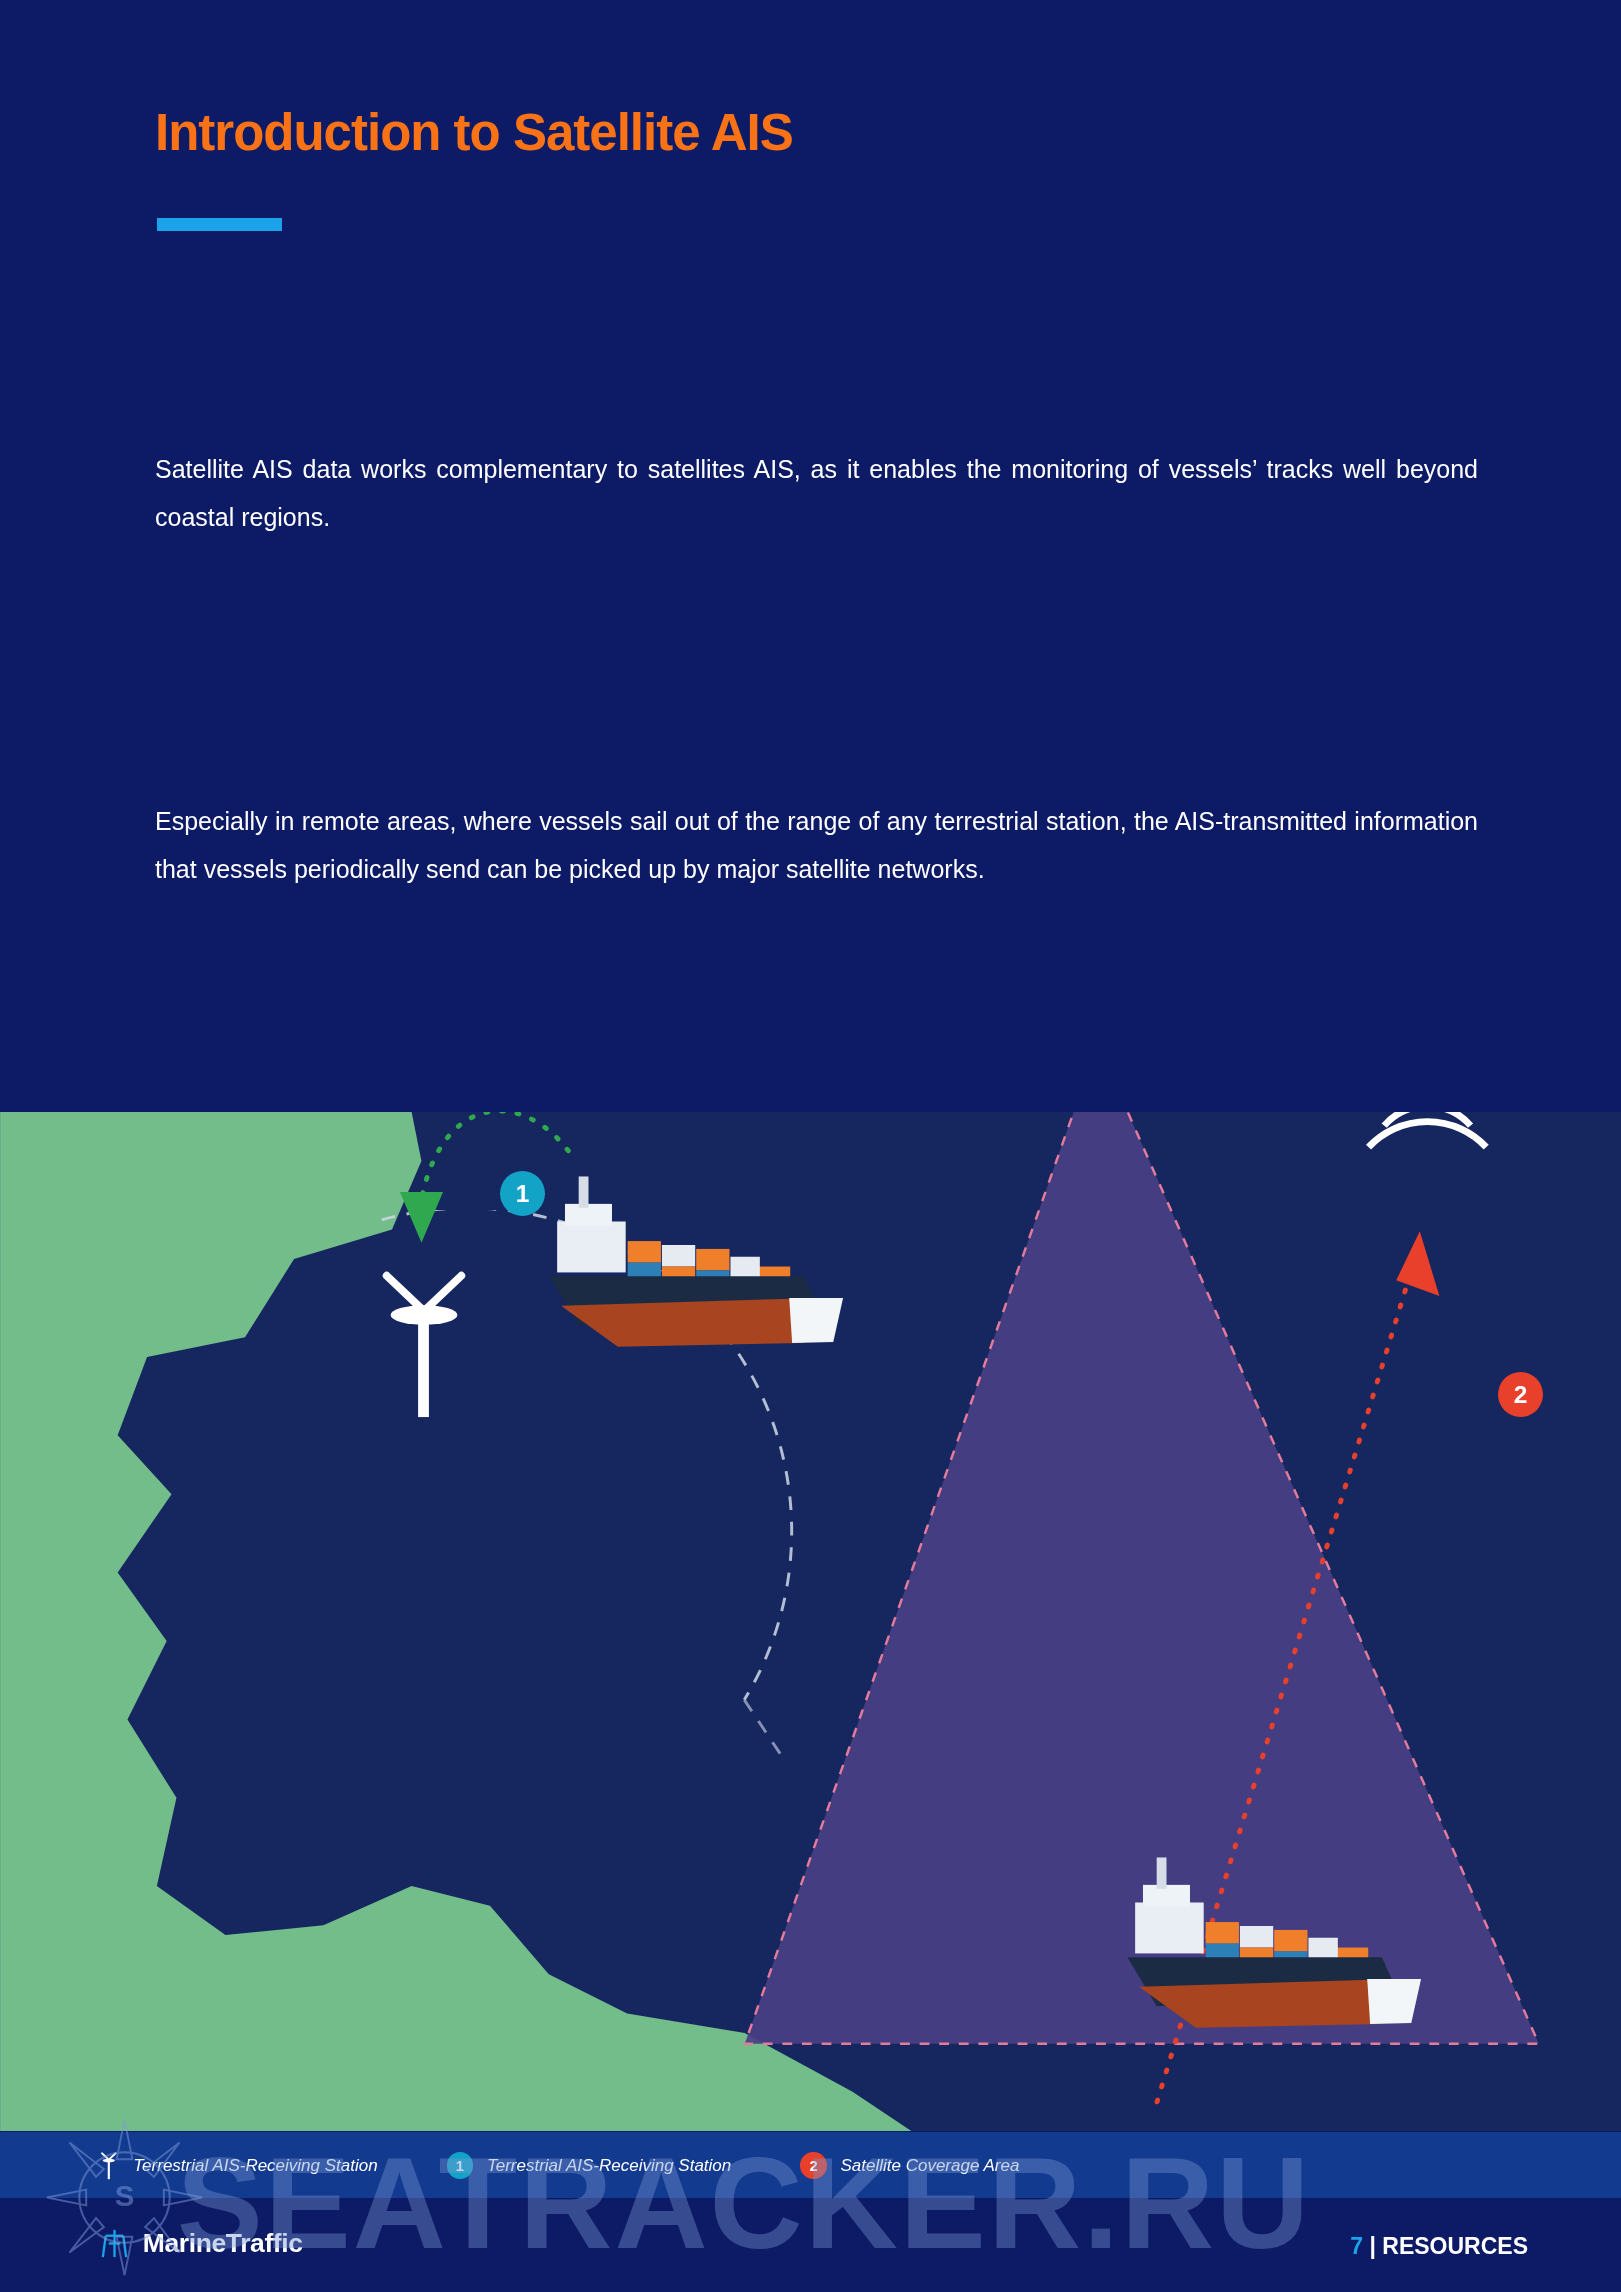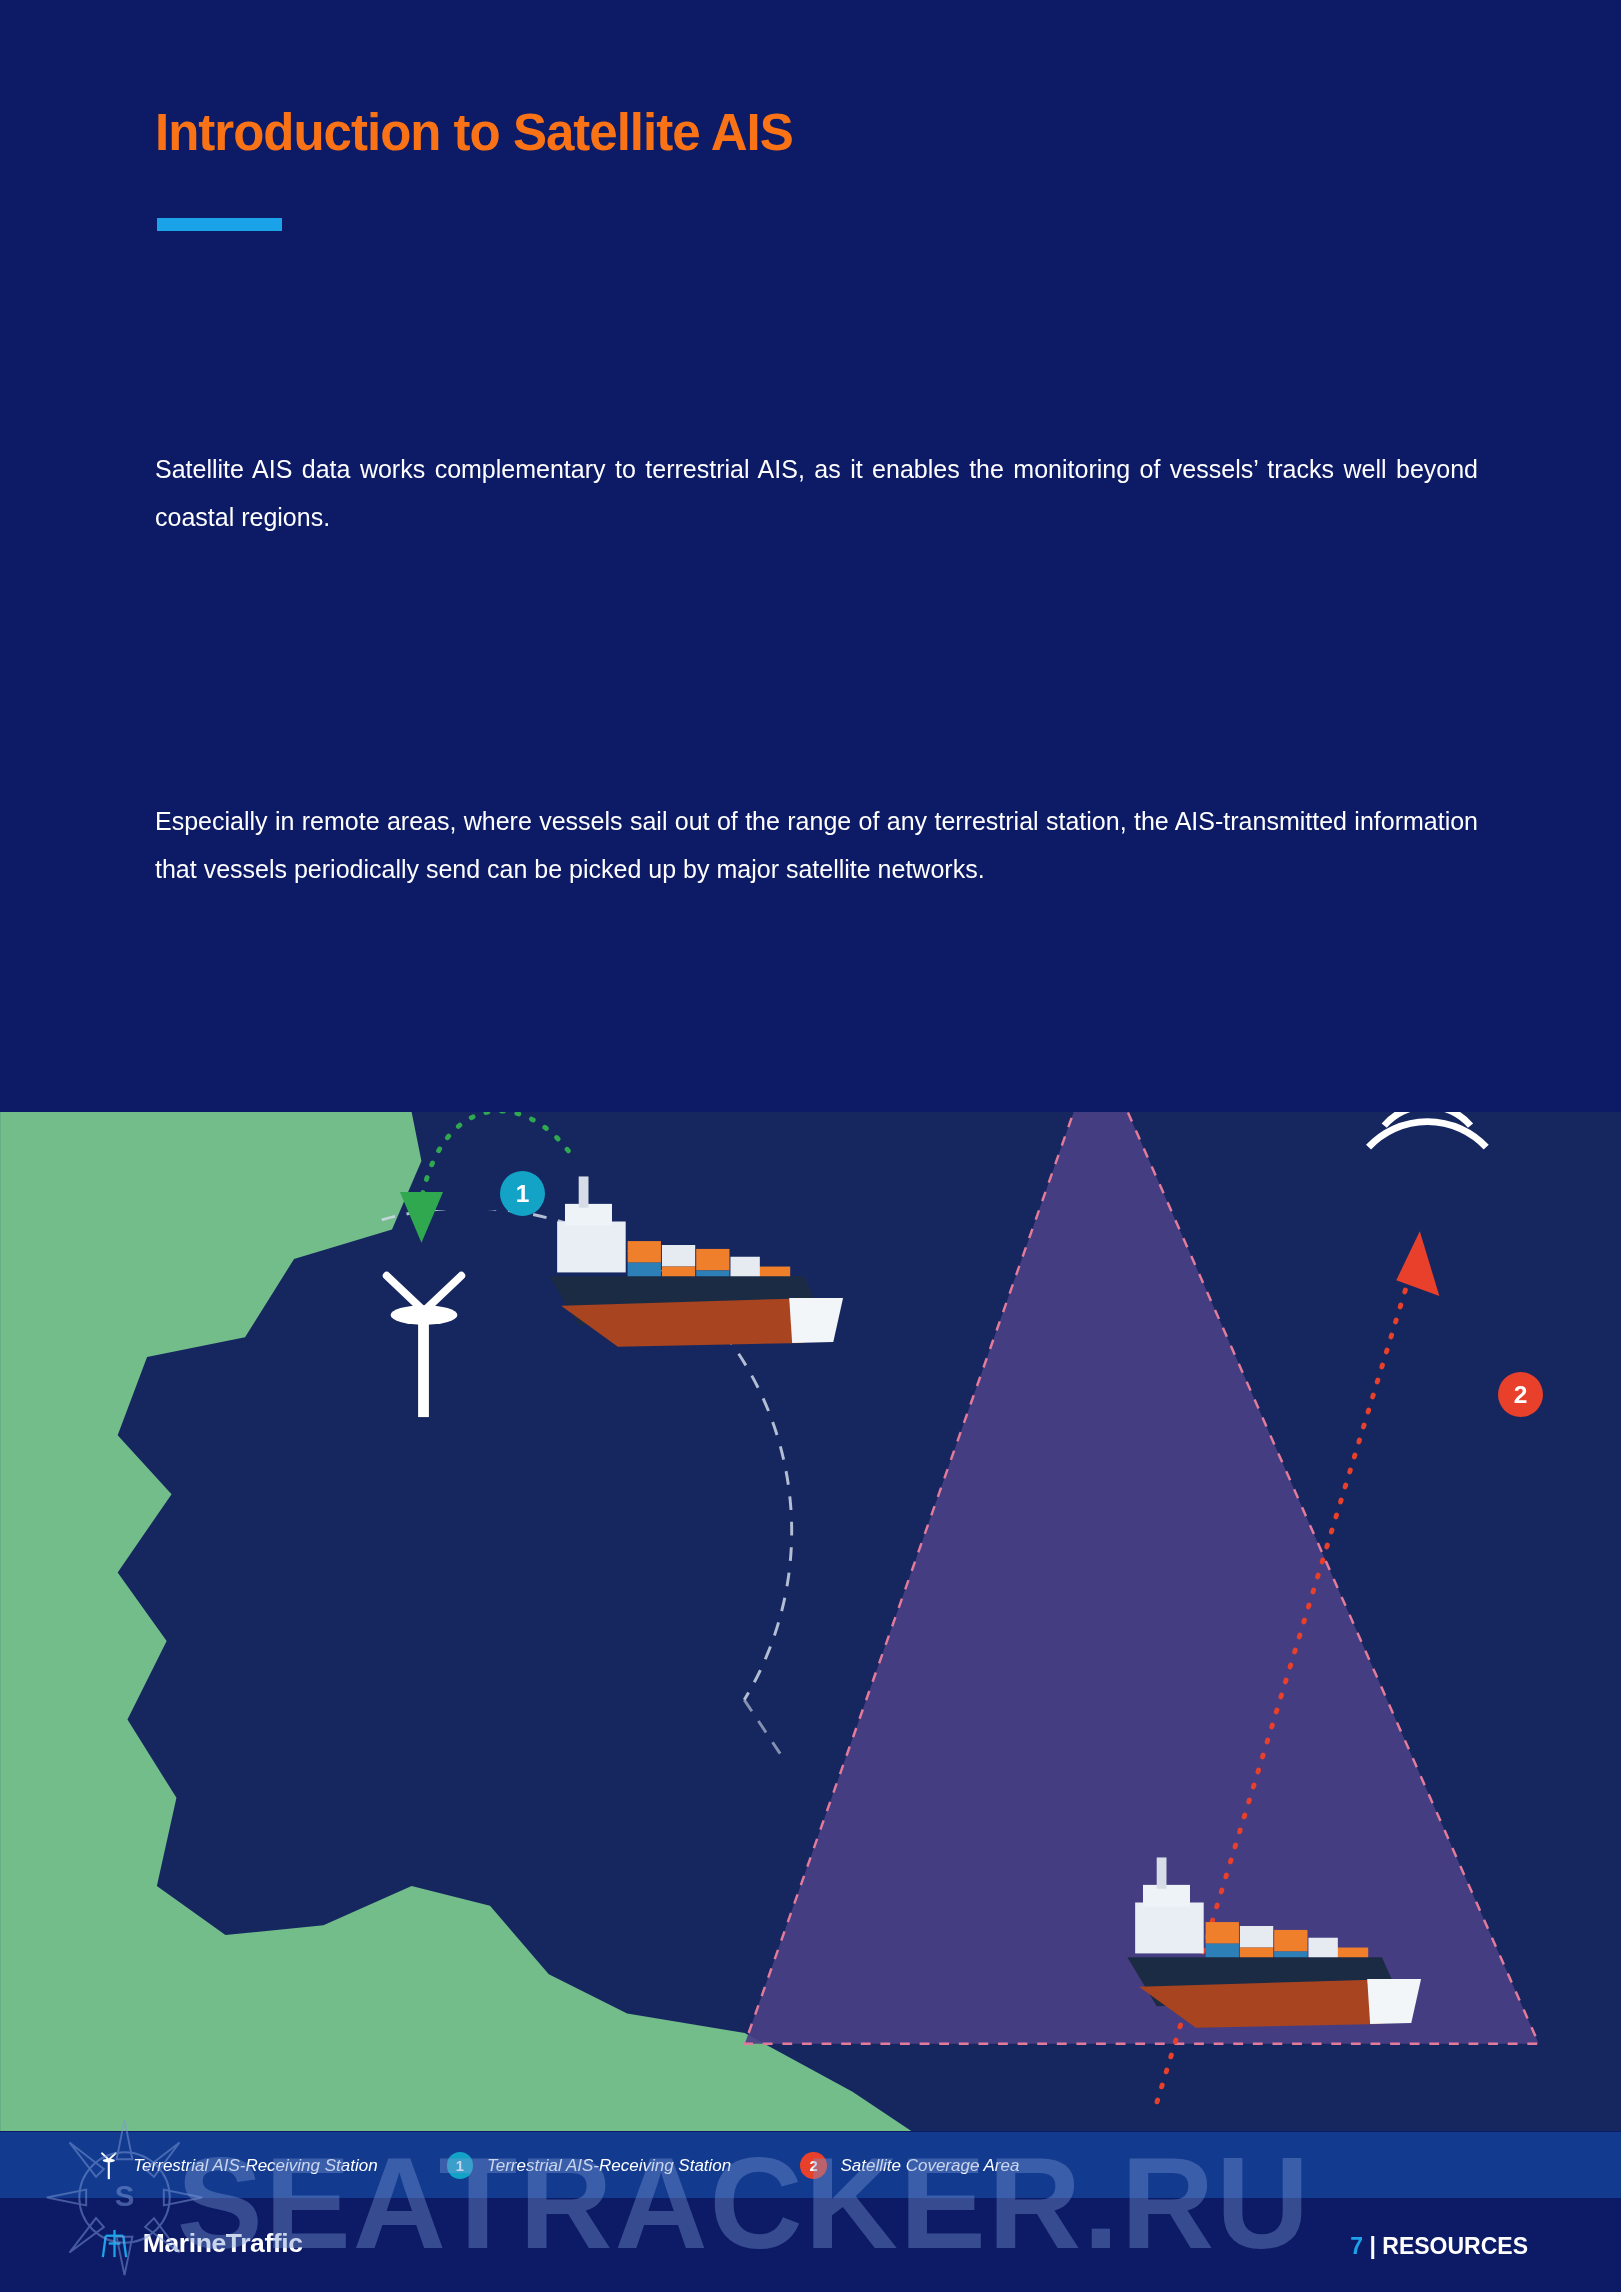--- a/index.html
+++ b/index.html
@@ -94,21 +94,21 @@
   }
 </style>
 </head>
 <body>
 
 <div class="page">
 
   <h1 class="title">Introduction to Satellite AIS</h1>
   <div class="title-rule"></div>
 
-  <p class="para p1">Satellite AIS data works complementary to terrestrial AIS, as it enables the monitoring of vessels’ tracks well beyond coastal regions.</p>
+  <p class="para p1">Satellite AIS data works complementary to satellites AIS, as it enables the monitoring of vessels’ tracks well beyond coastal regions.</p>
 
 
   <p class="para p3">Especially in remote areas, where vessels sail out of the range of any terrestrial station, the AIS-transmitted information that vessels periodically send can be picked up by major satellite networks.</p>
 
   <div class="illus">
 
     <div class="ocean"></div>
 
     <svg class="land" viewBox="0 0 1000 1040">
       <path d="M0,0 L420,0 L430,50 L400,120 L300,150 L250,230 L150,250 L120,330 L175,390

